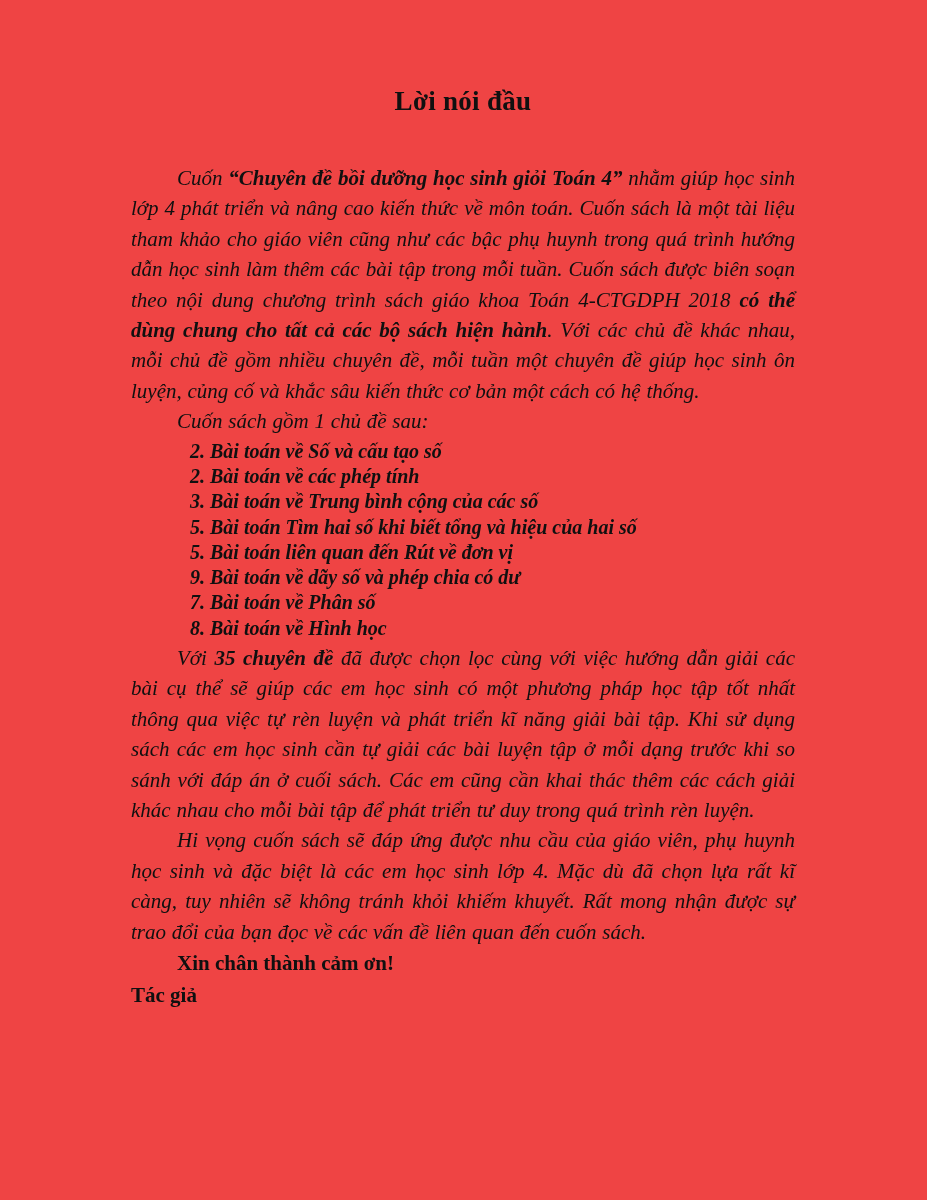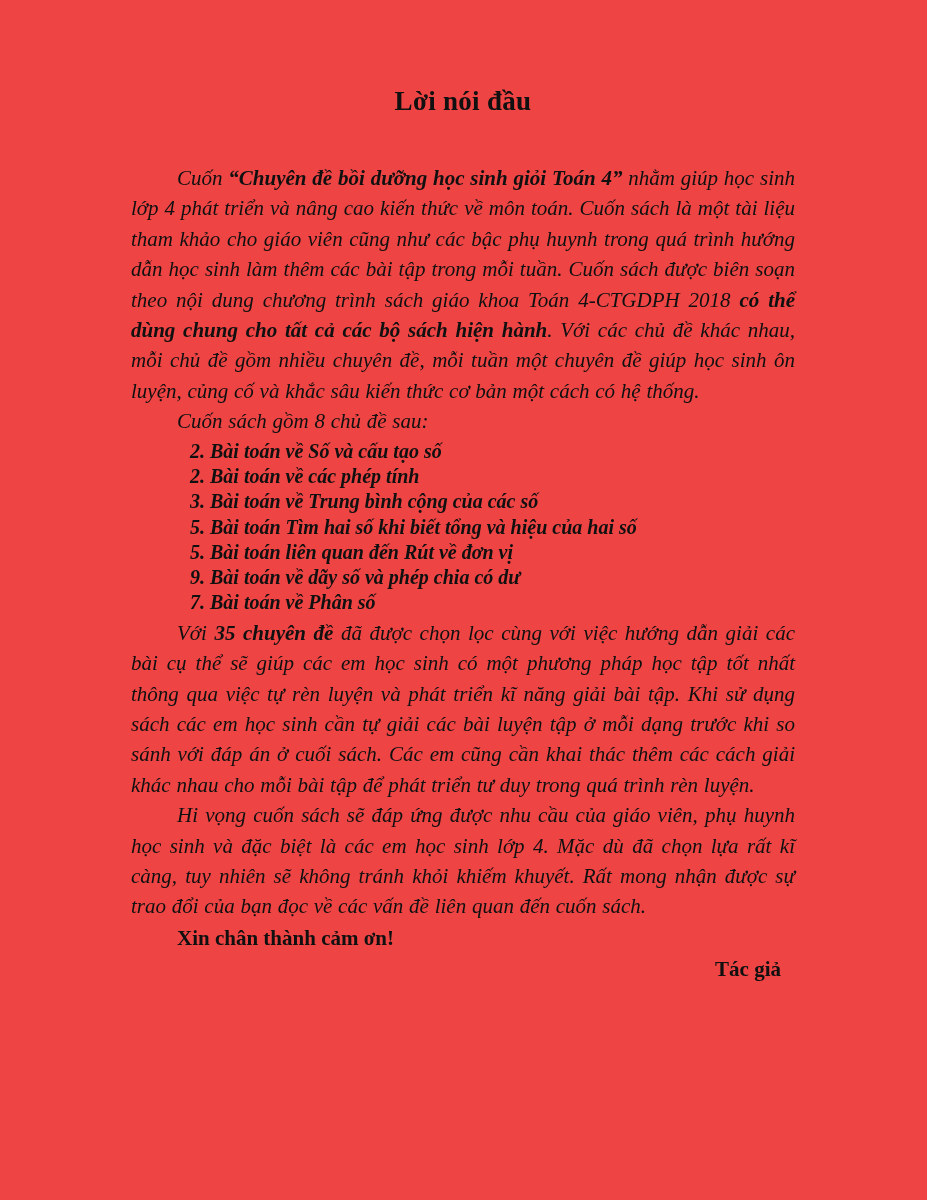--- a/index.html
+++ b/index.html
@@ -54,46 +54,47 @@
   .closing {
     font-weight: bold;
     font-size: 21px;
     line-height: 30.4px;
     text-indent: 46px;
     margin: 1px 0 0 0;
   }
   .signature {
     margin: 1px 0 0 0;
     padding-right: 14px;
-    text-align: right;
+    text-align: left;
     font-weight: bold;
     font-style: normal;
     font-size: 21px;
     line-height: 30.4px;
   }
 </style>
 </head>
 <body>
 
 <div class="page">
 
   <h1 class="title">Lời nói đầu</h1>
 
   <p class="para"><span>Cuốn </span><span class="bold">“Chuyên đề bồi dưỡng học sinh giỏi Toán 4”</span><span> nhằm giúp học sinh lớp 4 phát triển và nâng cao kiến thức về môn toán. Cuốn sách là một tài liệu tham khảo cho giáo viên cũng như các bậc phụ huynh trong quá trình hướng dẫn học sinh làm thêm các bài tập trong mỗi tuần. Cuốn sách được biên soạn theo nội dung chương trình sách giáo khoa Toán 4-CTGDPH 2018 </span><span class="bold">có thể dùng chung cho tất cả các bộ sách hiện hành</span><span>. Với các chủ đề khác nhau, mỗi chủ đề gồm nhiều chuyên đề, mỗi tuần một chuyên đề giúp học sinh ôn luyện, củng cố và khắc sâu kiến thức cơ bản một cách có hệ thống.</span></p>
 
-  <p class="para">Cuốn sách gồm 8 chủ đề sau:</p>
+  <p class="para">Cuốn sách gồm 1 chủ đề sau:</p>
 
   <div class="topics">
     <div class="topic">2. Bài toán về Số và cấu tạo số</div>
     <div class="topic">2. Bài toán về các phép tính</div>
     <div class="topic">3. Bài toán về Trung bình cộng của các số</div>
     <div class="topic">5. Bài toán Tìm hai số khi biết tổng và hiệu của hai số</div>
     <div class="topic">5. Bài toán liên quan đến Rút về đơn vị</div>
     <div class="topic">9. Bài toán về dãy số và phép chia có dư</div>
     <div class="topic">7. Bài toán về Phân số</div>
+    <div class="topic">8. Bài toán về Hình học</div>
   </div>
 
   <p class="para"><span>Với </span><span class="bold">35 chuyên đề</span><span> đã được chọn lọc cùng với việc hướng dẫn giải các bài cụ thể sẽ giúp các em học sinh có một phương pháp học tập tốt nhất thông qua việc tự rèn luyện và phát triển kĩ năng giải bài tập. Khi sử dụng sách các em học sinh cần tự giải các bài luyện tập ở mỗi dạng trước khi so sánh với đáp án ở cuối sách. Các em cũng cần khai thác thêm các cách giải khác nhau cho mỗi bài tập để phát triển tư duy trong quá trình rèn luyện.</span></p>
 
   <p class="para">Hi vọng cuốn sách sẽ đáp ứng được nhu cầu của giáo viên, phụ huynh học sinh và đặc biệt là các em học sinh lớp 4. Mặc dù đã chọn lựa rất kĩ càng, tuy nhiên sẽ không tránh khỏi khiếm khuyết. Rất mong nhận được sự trao đổi của bạn đọc về các vấn đề liên quan đến cuốn sách.</p>
 
   <p class="closing">Xin chân thành cảm ơn!</p>
 
   <p class="signature">Tác giả</p>
 

